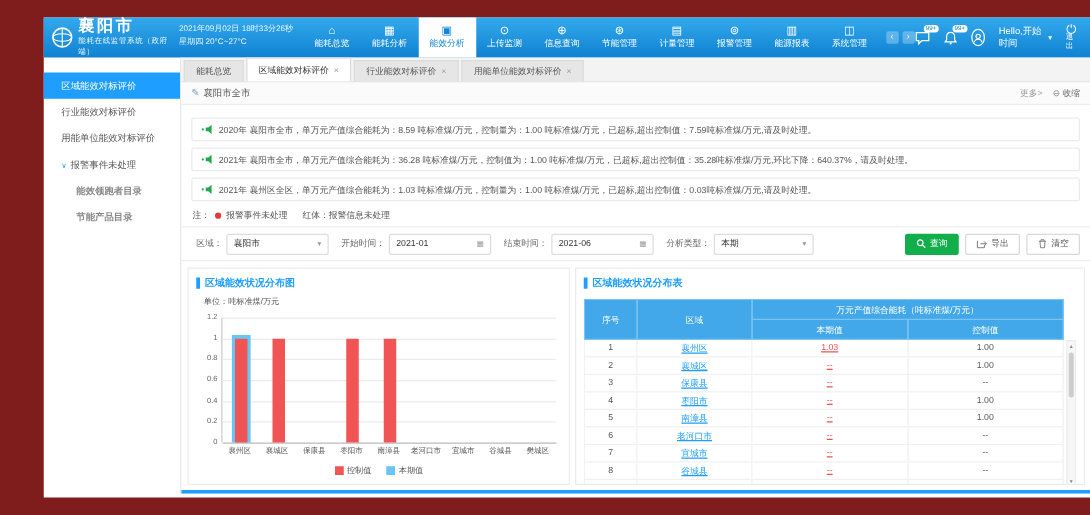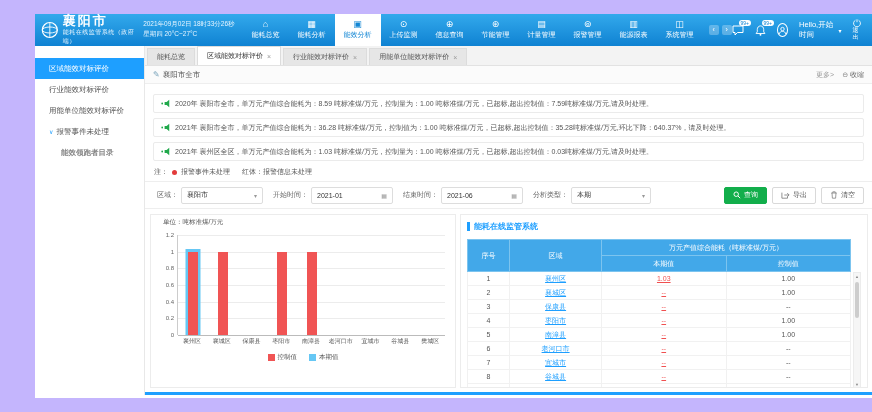--- a/index.html
+++ b/index.html
@@ -1,18 +1,18 @@
 <!DOCTYPE html>
 <html><head>
 <meta charset="utf-8">
 <style>
   * { margin:0; padding:0; box-sizing:border-box; }
   html,body { width:872px; height:412px; overflow:hidden; background:#fff;
     font-family:"Liberation Sans","DejaVu Sans",sans-serif; }
-  .page { position:relative; width:872px; height:412px; background:#c4b5fd; }
+  .page { position:relative; width:872px; height:412px; background:#7f1d1d; }
   .app { position:absolute; left:35px; top:14px; width:837px; height:384px; background:#fff; }
 
   
   .hdr { height:32px; background:linear-gradient(180deg,#33a9ec,#0f82d2); display:flex; align-items:stretch; color:#fff; }
   .brand { display:flex; align-items:center; gap:4px; padding-left:6px; }
   .brand-t .city { font-size:13px; font-weight:bold; letter-spacing:2px; line-height:14px; }
   .brand-t .sys { font-size:6px; color:#eaf6ff; letter-spacing:0.5px; }
   .dt { margin-left:6px; padding-top:5px; font-size:6.5px; color:#e6f4ff; line-height:10px; white-space:nowrap; }
   .nav { display:flex; margin-left:8px; }
   .nav-item { width:46px; display:flex; flex-direction:column; align-items:center; justify-content:center; gap:1px; font-size:7px; cursor:pointer; }
@@ -205,20 +205,21 @@
   </div>
 
   <div class="bodyrow">
 
     <div class="sidebar">
           <div class="side-item active"><span>区域能效对标评价</span></div>
           <div class="side-item"><span>行业能效对标评价</span></div>
           <div class="side-item"><span>用能单位能效对标评价</span></div>
           <div class="side-item"><span class="chev">∨</span><span>报警事件未处理</span></div>
           <div class="side-item lvl1"><span>能效领跑者目录</span></div>
+          <div class="side-item lvl1"><span>节能产品目录</span></div>
         </div>
 
     <div class="main">
       <div class="tabbar">
             <div class="tab">
               <span>能耗总览</span>
             </div>
             <div class="tab active">
               <span>区域能效对标评价</span>
               <span class="x">×</span>
@@ -325,20 +326,24 @@
                   <path d="M1.5 2.5 H8.5 M3.5 2.5 V1 H6.5 V2.5 M2.5 2.5 L3 9 H7 L7.5 2.5" fill="none" stroke="#777" stroke-width="0.9"></path>
                 </svg>
             <span>清空</span>
           </span>
         </span>
       </div>
 
       <div class="panels">
 
         <div class="panel panel-left">
+          <div class="ptitle">
+            <span class="pbar"></span>
+            <span>区域能效状况分布图</span>
+          </div>
           <div class="unit">单位：吨标准煤/万元</div>
           <div class="chart" id="chart-plot">
                 <div class="gline axis" style="top: 100px;"></div>
                 <div class="ytick" style="top: 97px;">0</div>
                 <div class="gline" style="top: 83.3333px;"></div>
                 <div class="ytick" style="top: 80.3333px;">0.2</div>
                 <div class="gline" style="top: 66.6667px;"></div>
                 <div class="ytick" style="top: 63.6667px;">0.4</div>
                 <div class="gline" style="top: 50px;"></div>
                 <div class="ytick" style="top: 47px;">0.6</div>
@@ -388,21 +393,21 @@
                 <span class="lg">
                   <span class="lg-sq" style="background: rgb(102, 199, 244);"></span>
                   <span>本期值</span>
                 </span>
               </div>
         </div>
 
         <div class="panel panel-right">
           <div class="ptitle">
             <span class="pbar"></span>
-            <span>能耗在线监管系统</span>
+            <span>区域能效状况分布表</span>
           </div>
           <div class="twrap">
             <table class="rtable">
               <colgroup>
                     <col style="width:11%">
                     <col style="width:24%">
                     <col style="width:32.5%">
                     <col style="width:32.5%">
                   </colgroup>
               <thead>

